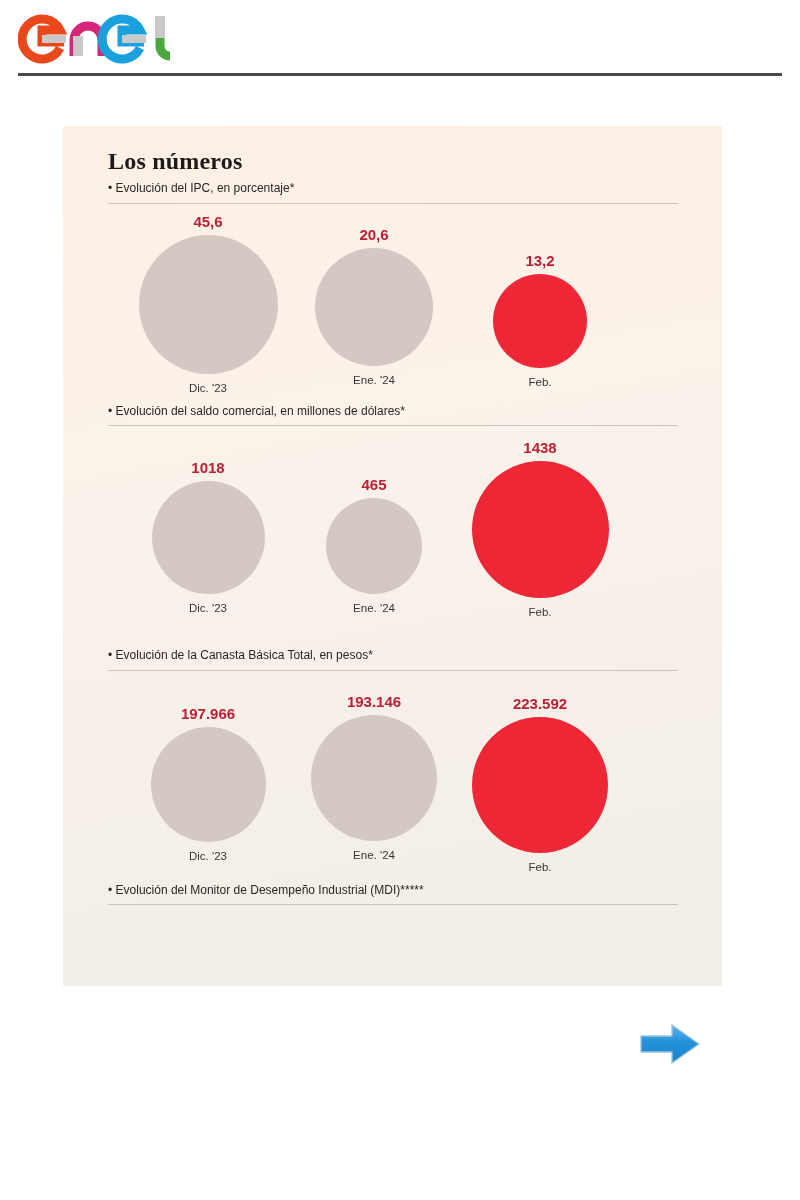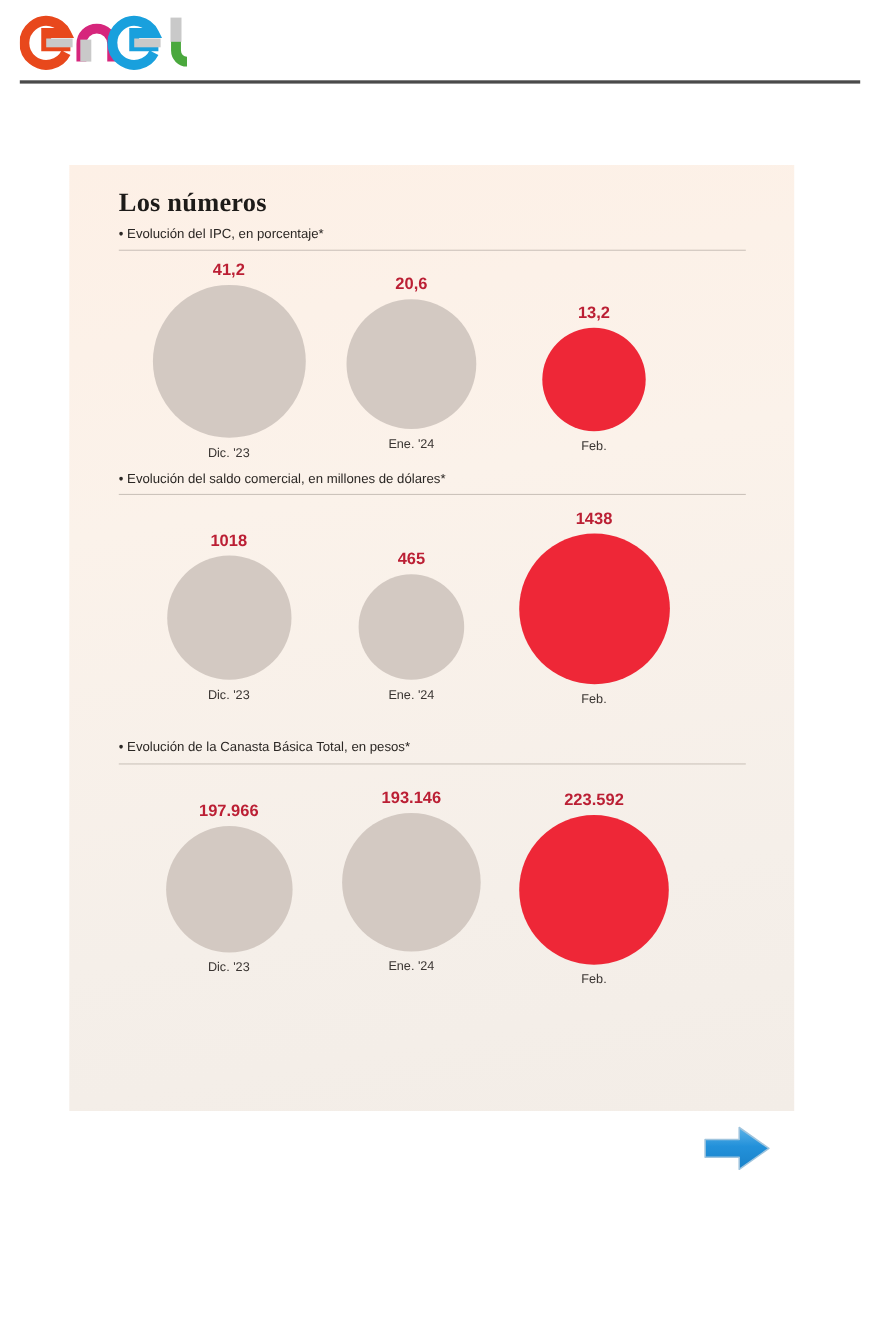--- a/index.html
+++ b/index.html
@@ -35,21 +35,21 @@
     top: 73px;
     width: 764px;
     height: 3px;
     background: #4a4a4a;
   }
 
   
   #infographic-card {
     position: absolute;
     left: 63px;
-    top: 150px;
+    top: 126px;
     width: 659px;
     height: 860px;
     background: linear-gradient(170deg, #fdf0e6 0%, #fbf2ea 35%, #f5efe9 75%, #f3ede7 100%);
     overflow: hidden;
   }
 
   .card-inner {
     position: absolute;
     left: 45px;
     top: 22px;
@@ -155,21 +155,21 @@
 
     <h1 id="card-title">Los números</h1>
 
     <div>
       <p class="section-heading">• Evolución del IPC, en porcentaje*</p>
       <div class="section-rule"></div>
 
       <div class="bubble-group" style="height:200px;">
 
         <div class="bubble-item" style="left:20px; top:10px; width:160px;">
-          <div class="bubble-value">41,2</div>
+          <div class="bubble-value">45,6</div>
           <div class="bubble-circle grey" style="width:139px;height:139px;"></div>
           <div class="bubble-label">Dic. '23</div>
         </div>
 
         <div class="bubble-item" style="left:186px; top:23px; width:160px;">
           <div class="bubble-value">20,6</div>
           <div class="bubble-circle grey" style="width:118px;height:118px;"></div>
           <div class="bubble-label">Ene. '24</div>
         </div>
 
@@ -229,20 +229,24 @@
 
         <div class="bubble-item" style="left:352px; top:13px; width:160px;margin-top:12px;">
           <div class="bubble-value">223.592</div>
           <div class="bubble-circle red" style="width:136px;height:136px;"></div>
           <div class="bubble-label">Feb.</div>
         </div>
 
       </div>
     </div>
 
+    <div>
+      <p class="section-heading">• Evolución del Monitor de Desempeño Industrial (MDI)*****</p>
+      <div class="section-rule"></div>
+    </div>
 
   </div>
 </div>
 
 <div id="next-arrow-button">
   <svg viewBox="0 0 64 46" width="64" height="46" aria-hidden="true">
     <defs>
       <linearGradient id="arrowGrad" x1="0" y1="0" x2="0" y2="1">
         <stop offset="0%" stop-color="#5cb3e8"></stop>
         <stop offset="45%" stop-color="#2391da"></stop>

